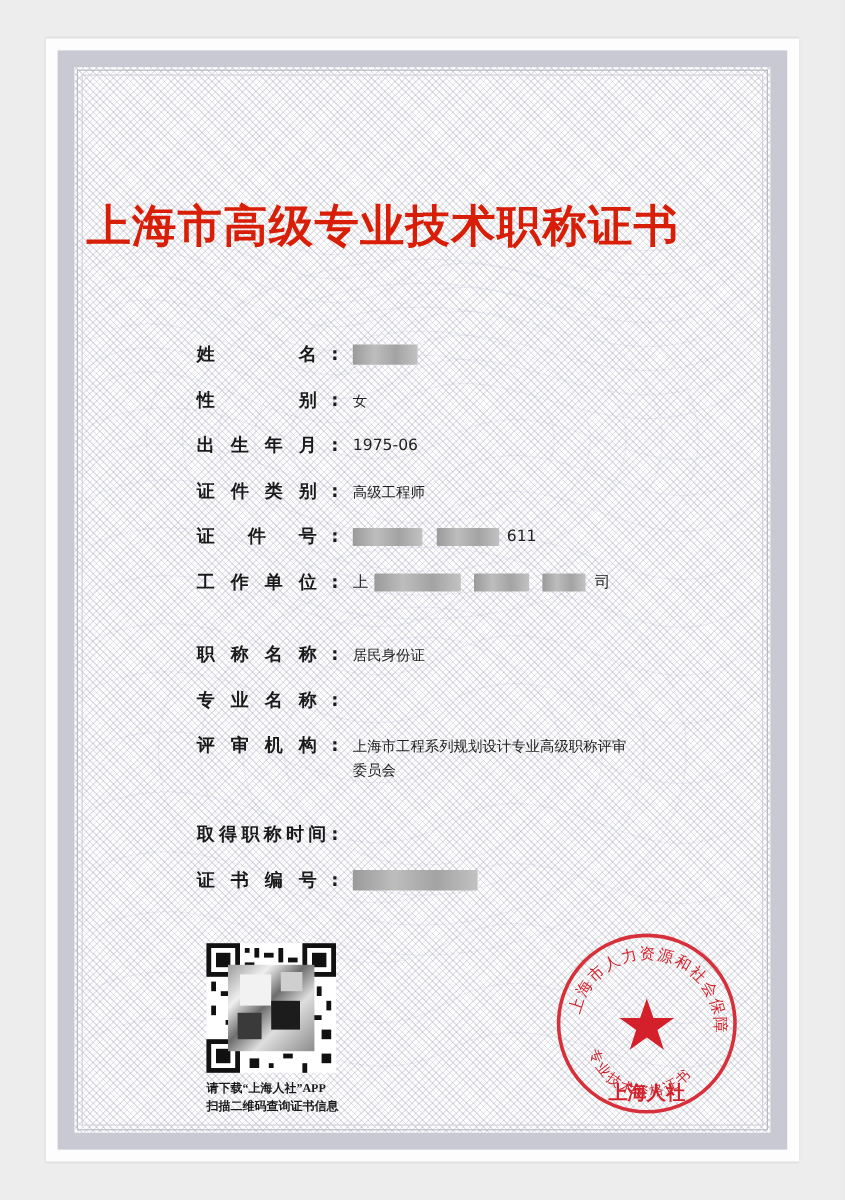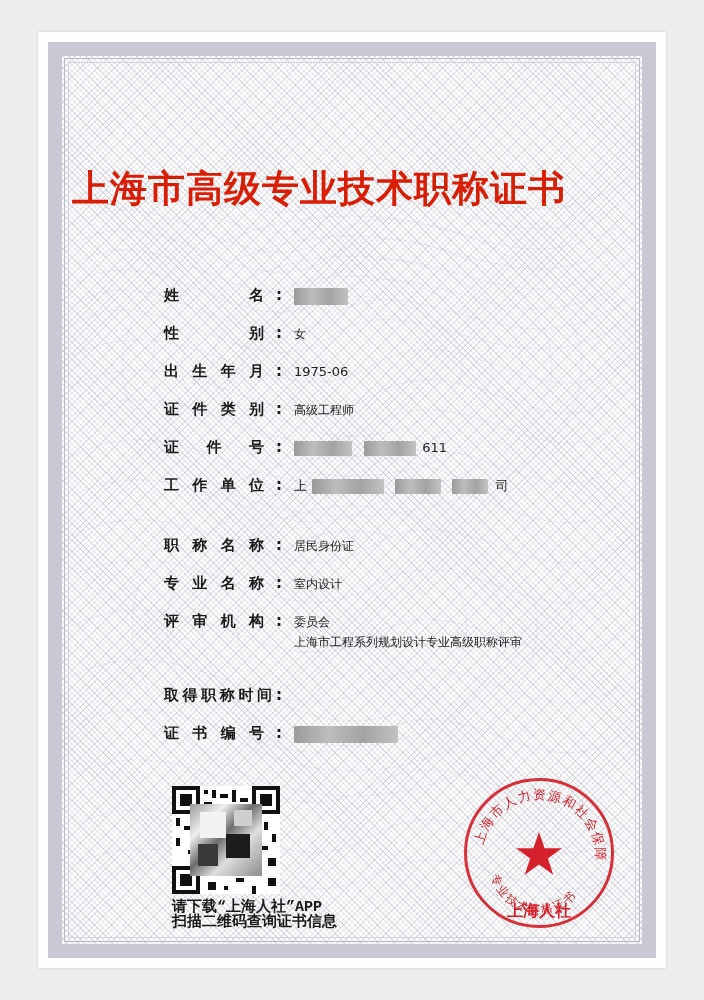--- a/index.html
+++ b/index.html
@@ -169,22 +169,22 @@
       linear-gradient(135deg, #9b9b9b 0%, #efefef 25%, #6d6d6d 45%, #dedede 65%, #8c8c8c 100%);
     filter: blur(0.4px);
   }
   .qr .blur .b1 { position:absolute; left:10px; top:8px; width:26px; height:26px; background:#f2f2f2; }
   .qr .blur .b2 { position:absolute; left:36px; top:30px; width:24px; height:24px; background:#1c1c1c; }
   .qr .blur .b3 { position:absolute; left:8px; top:40px; width:20px; height:22px; background:#3a3a3a; }
   .qr .blur .b4 { position:absolute; left:44px; top:6px; width:18px; height:16px; background:#cfcfcf; }
 
   .qr-caption {
     margin-top: 6px;
-    font-family: Liberation Mono, monospace;
-    font-size: 15px;
+    font-family: Liberation Serif, serif;
+    font-size: 10px;
     color: #1a1a1a;
     line-height: 15px;
     font-weight: bold;
     white-space: nowrap;
   }
 
   
   .seal {
     position: absolute;
     left: 392px;
@@ -372,36 +372,35 @@
         <div class="row">
           <div class="label">
             <span class="label-chars">
                 <span>专</span>
                 <span>业</span>
                 <span>名</span>
                 <span>称</span>
               </span>
               <span class="colon">:</span>
           </div>
-          <div class="value small">室内设计</div>
         </div>
 
         <div class="row">
           <div class="label">
             <span class="label-chars">
                 <span>评</span>
                 <span>审</span>
                 <span>机</span>
                 <span>构</span>
               </span>
               <span class="colon">:</span>
           </div>
           <div class="value small">
+            <div>上海市工程系列规划设计专业高级职称评审</div>
             <div>委员会</div>
-            <div>上海市工程系列规划设计专业高级职称评审</div>
           </div>
         </div>
 
         <div class="gap2"></div>
 
         <div class="row">
           <div class="label">
             <span class="label-chars" style="width:108px">
                 <span>取</span>
                 <span>得</span>

